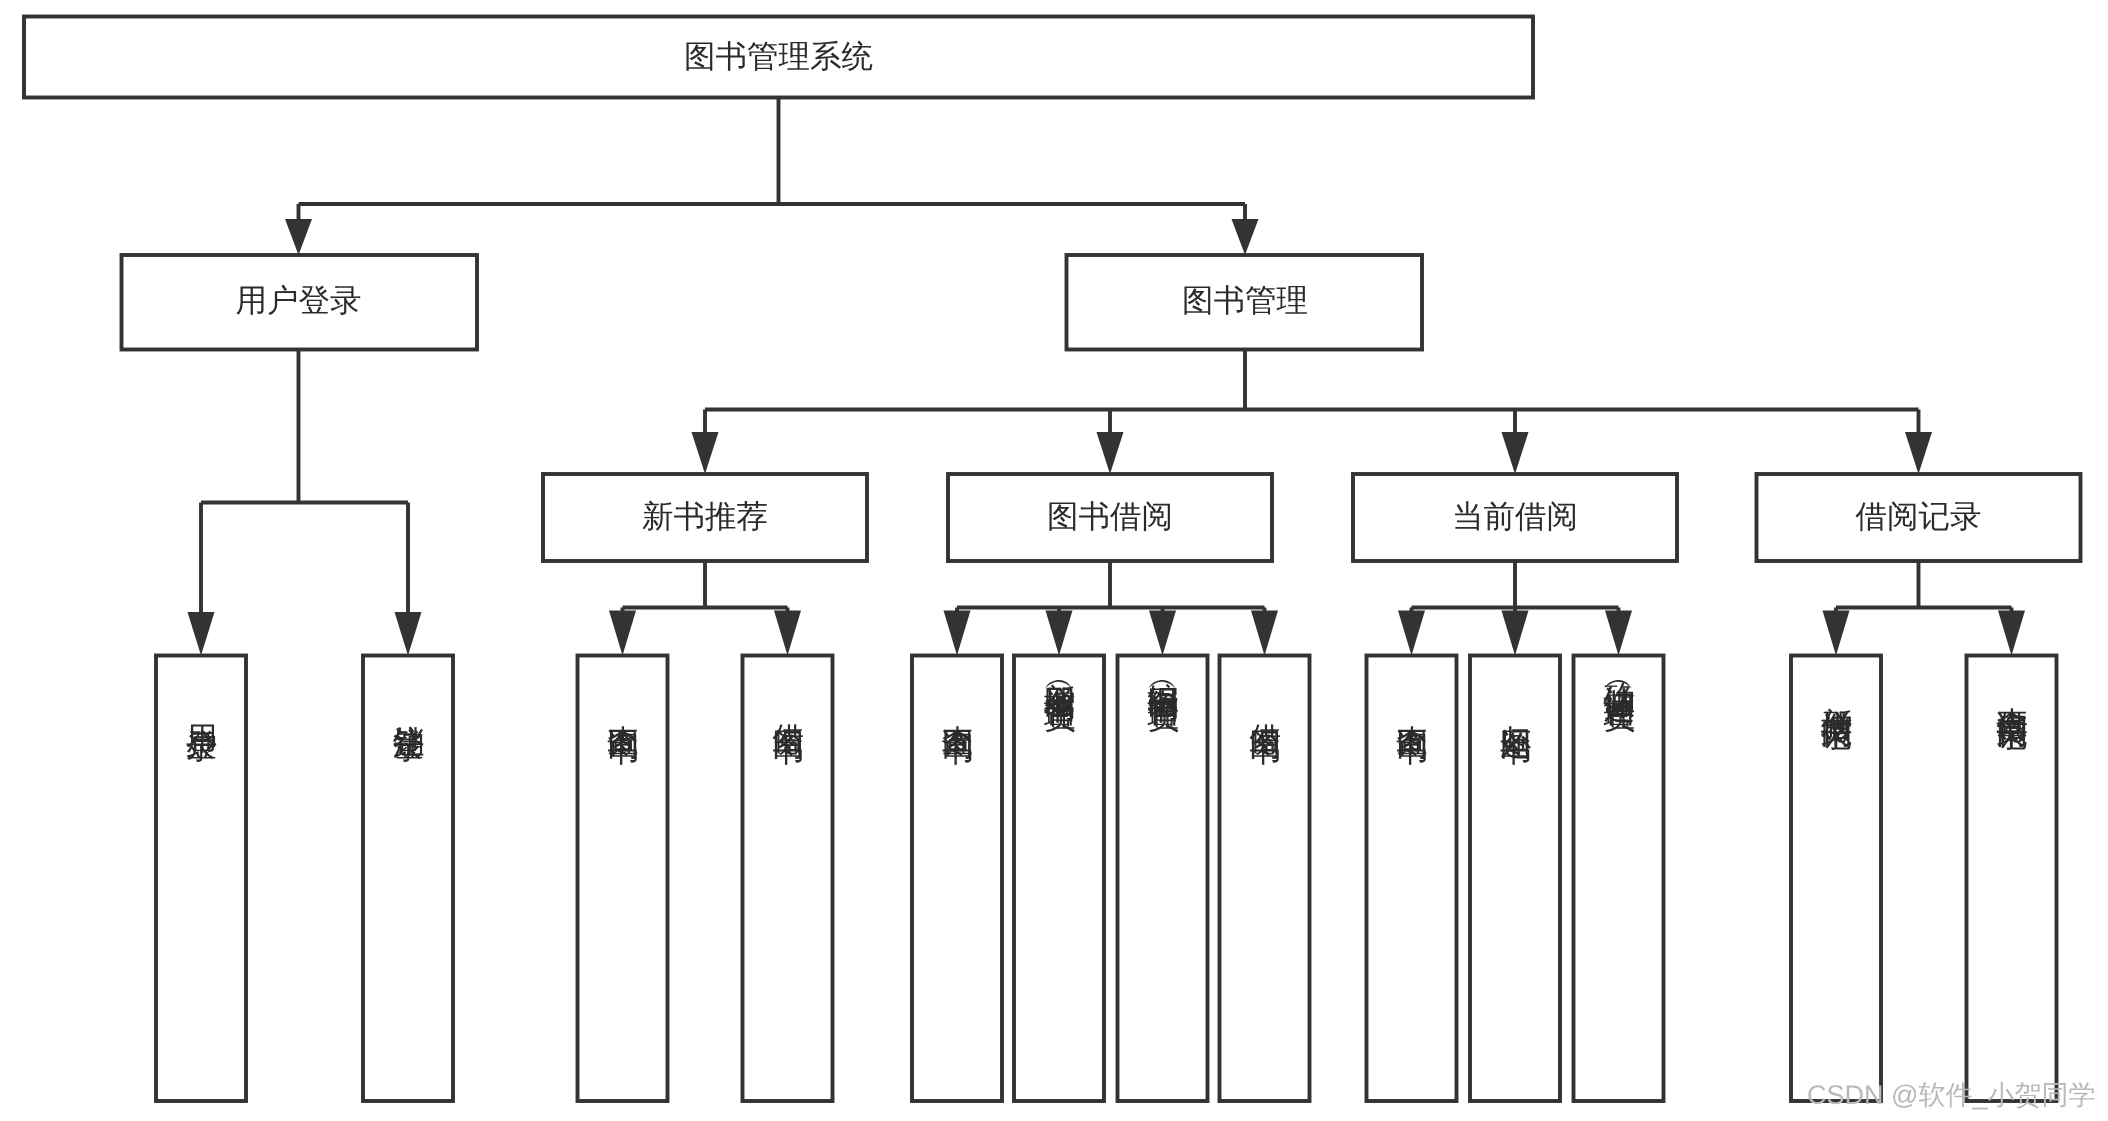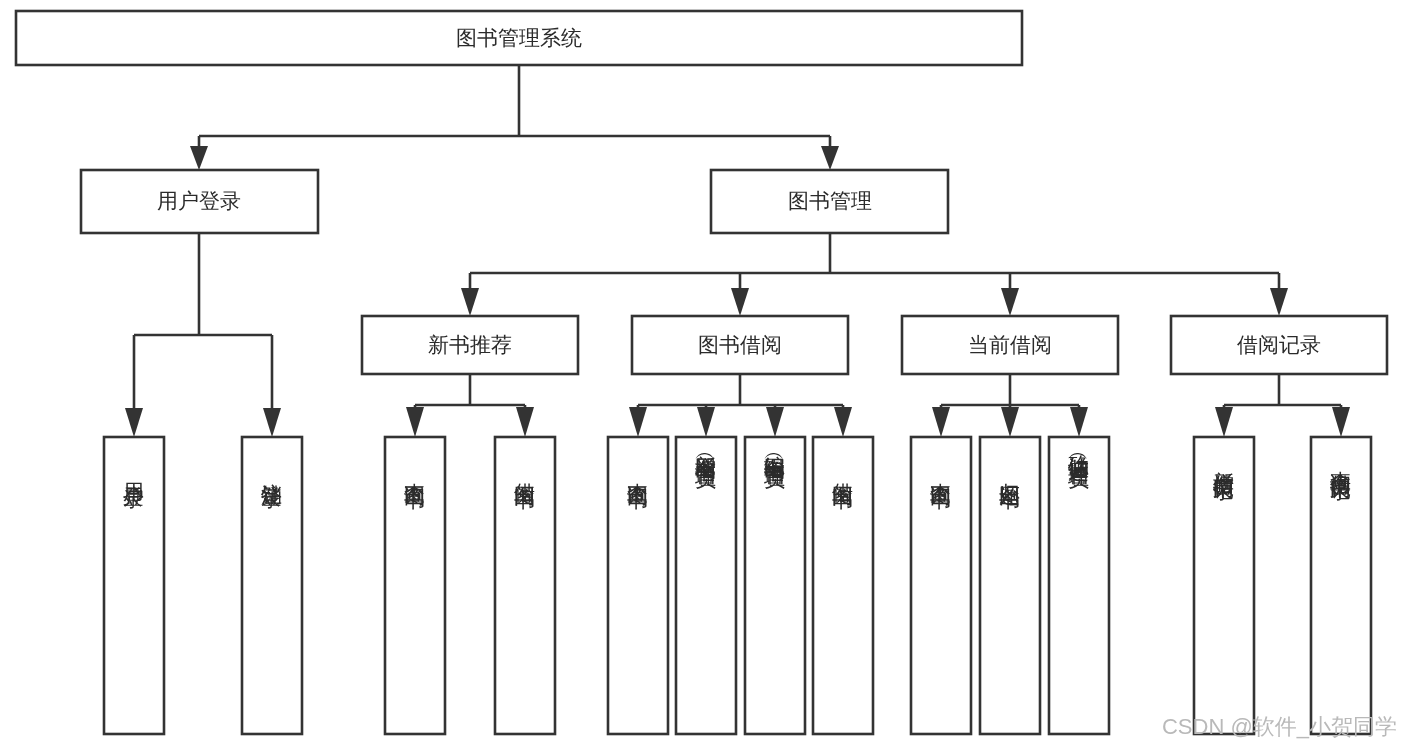--- a/index.html
+++ b/index.html
@@ -57,21 +57,21 @@
     writing-mode: vertical-rl;
     text-orientation: upright;
     text-anchor: middle;
     letter-spacing: 2px;
   }
   .watermark {
     position: absolute;
     right: 8px;
     bottom: 5px;
     font-family: "Liberation Sans", "DejaVu Sans", sans-serif;
-    font-size: 22px;
+    font-size: 18px;
     color: #b9b9b9;
     white-space: nowrap;
     user-select: none;
   }
 </style>
 </head>
 <body>
 
 <div id="diagram-root">
 

